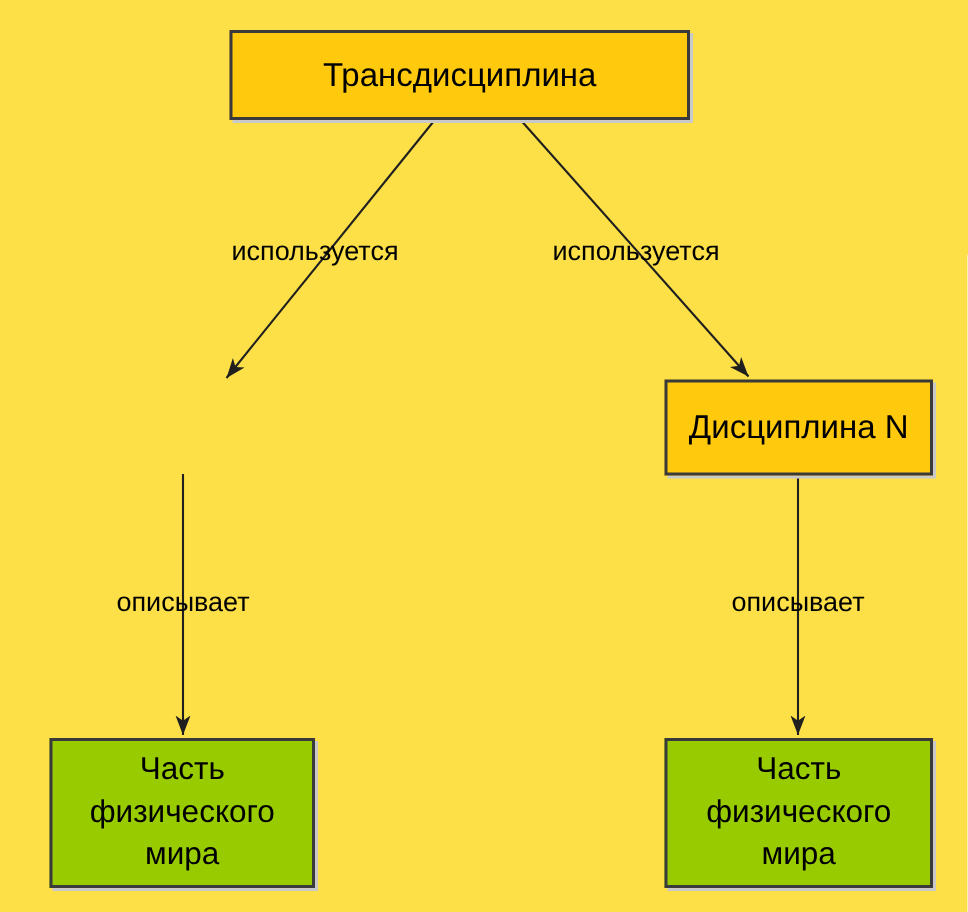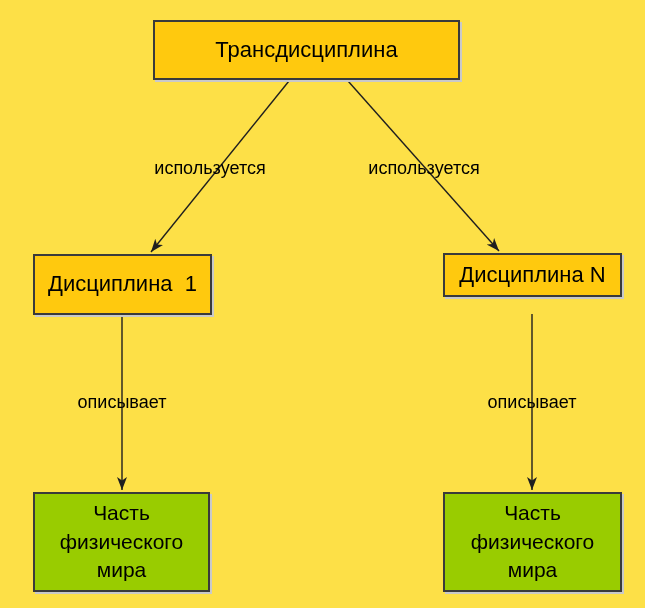--- a/index.html
+++ b/index.html
@@ -45,21 +45,21 @@
     width: 307px; height: 60px;
     font-size: 22px;
   }
   .node-mid-left {
     left: 33px; top: 254px;
     width: 179px; height: 61px;
     font-size: 22px;
   }
   .node-mid-right {
     left: 443px; top: 253px;
-    width: 179px; height: 44px;
+    width: 179px; height: 64px;
     font-size: 22px;
   }
   .node-bottom-left {
     left: 33px; top: 492px;
     width: 177px; height: 100px;
     font-size: 21px;
   }
   .node-bottom-right {
     left: 443px; top: 492px;
     width: 179px; height: 100px;
@@ -91,23 +91,20 @@
     <line x1="289" y1="81" x2="151" y2="252" stroke="#1f1f1f" stroke-width="1.4" marker-end="url(#arrowhead)"></line>
     <line x1="348" y1="81" x2="499" y2="251" stroke="#1f1f1f" stroke-width="1.4" marker-end="url(#arrowhead)"></line>
     <line x1="122" y1="316" x2="122" y2="490" stroke="#1f1f1f" stroke-width="1.4" marker-end="url(#arrowhead)"></line>
     <line x1="532" y1="314" x2="532" y2="490" stroke="#1f1f1f" stroke-width="1.4" marker-end="url(#arrowhead)"></line>
   </svg>
 
   <div class="node node-top" style="background: rgb(255, 201, 14);">
     <span class="node-label">Трансдисциплина</span>
   </div>
 
-  <div class="node node-mid-left" style="background: rgb(255, 201, 14);">
-    <span class="node-label">Дисциплина  1</span>
-  </div>
 
   <div class="node node-mid-right" style="background: rgb(255, 201, 14);">
     <span class="node-label">Дисциплина N</span>
   </div>
 
   <div class="node node-bottom-left" style="background: rgb(153, 204, 0);">
     <span class="node-label wrap">Часть физического мира</span>
   </div>
 
   <div class="node node-bottom-right" style="background: rgb(153, 204, 0);">

